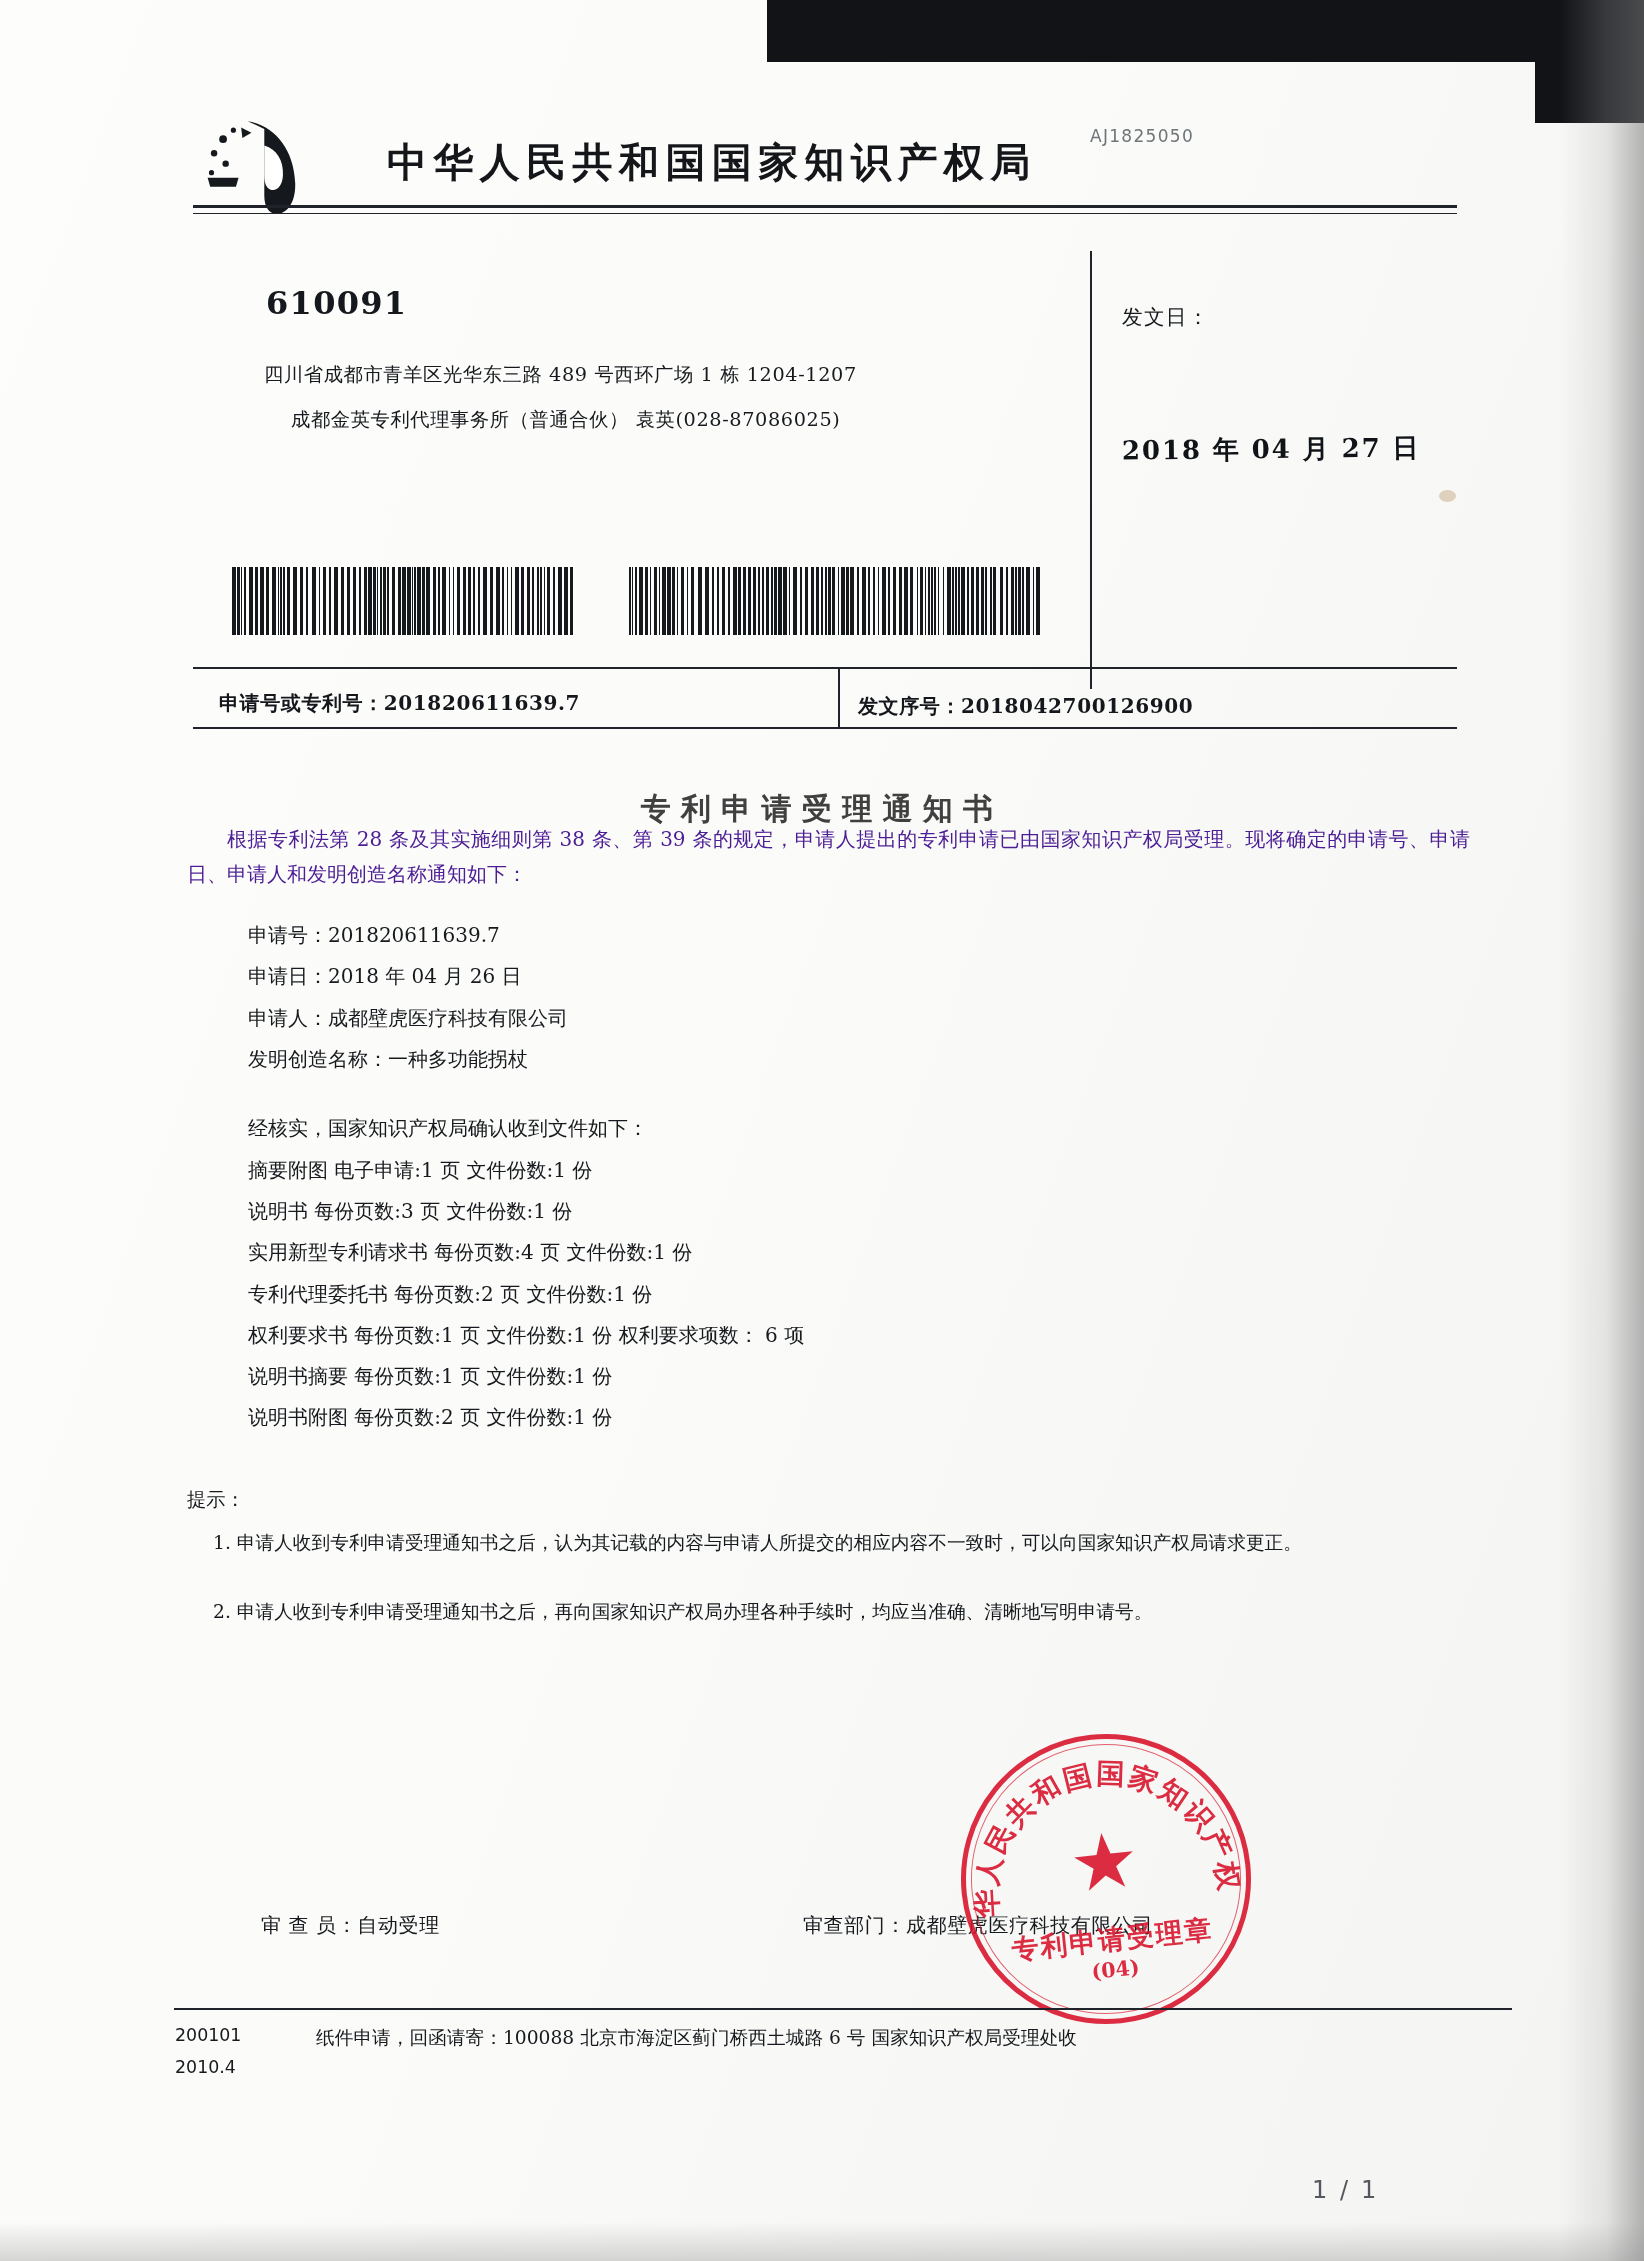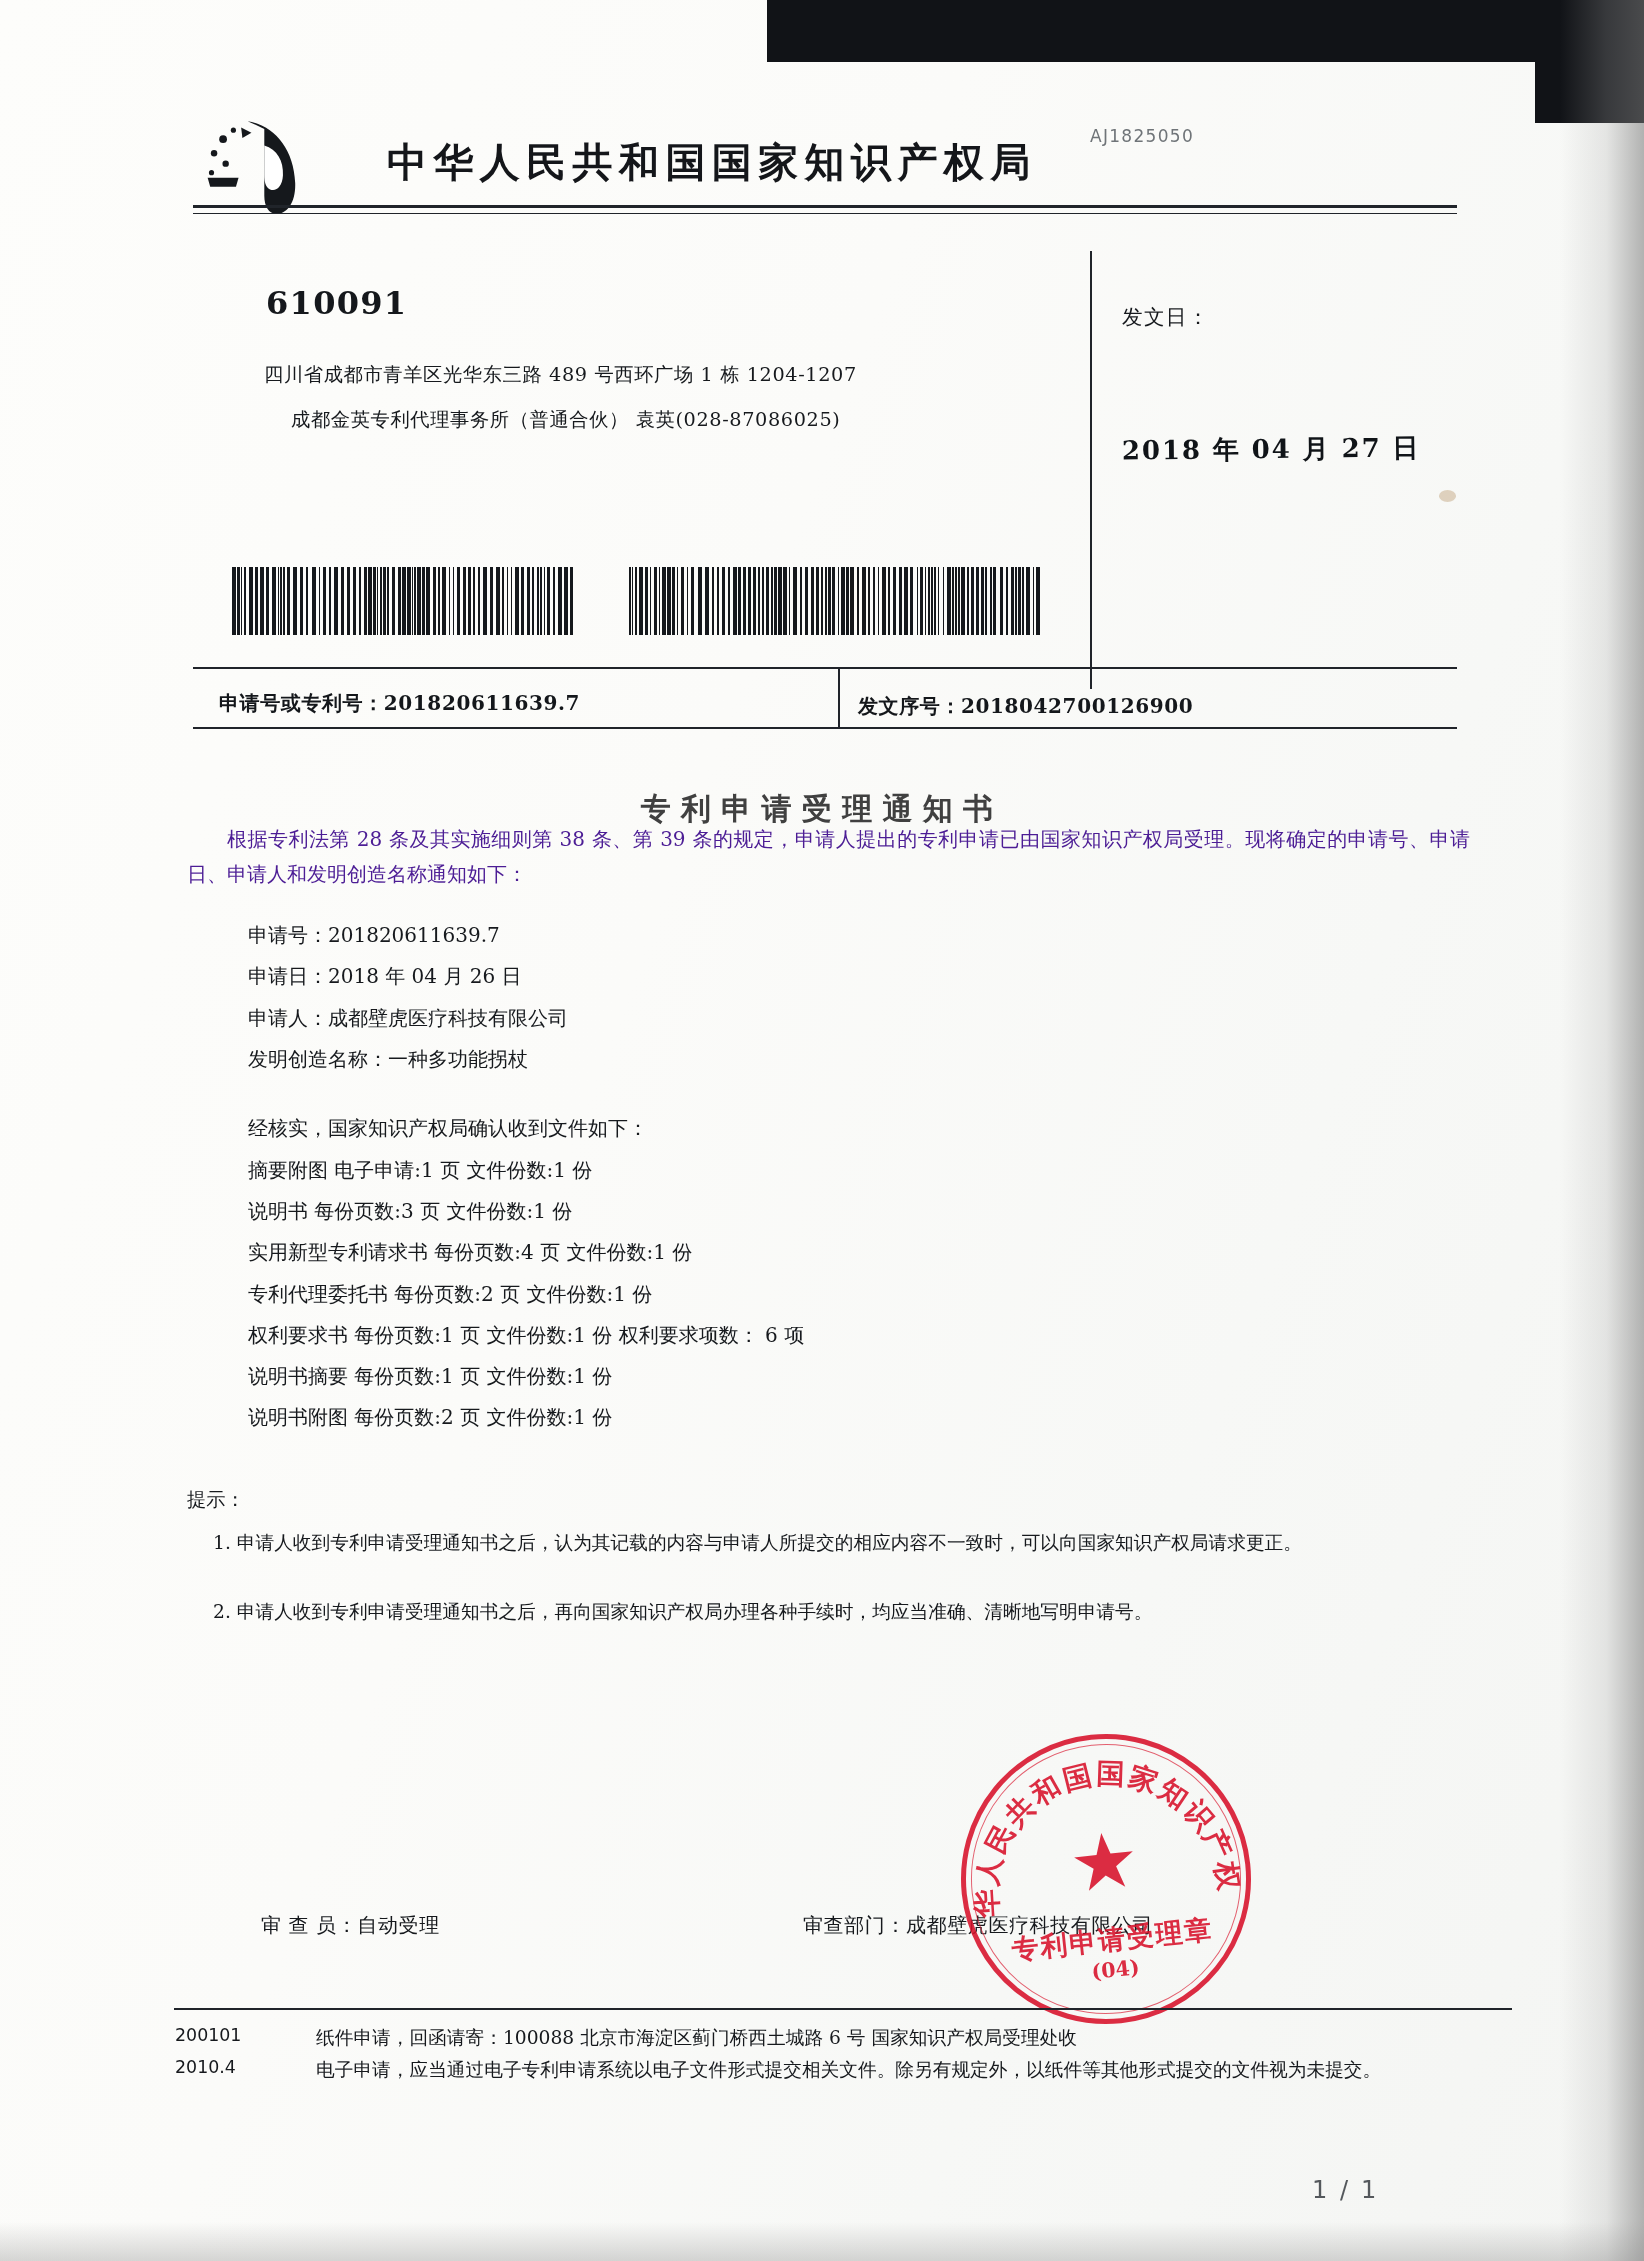--- a/index.html
+++ b/index.html
@@ -443,20 +443,19 @@
     </svg>
     <div class="seal-star">★</div>
     <div class="seal-bottom">专利申请受理章</div>
     <div class="seal-sub">(04)</div>
   </div>
 
   <div class="footer-rule"></div>
   <div class="footer-code" style="top:2025px;">200101</div>
   <div class="footer-code" style="top:2057px;">2010.4</div>
   <div class="footer-text" style="top:2022px;">纸件申请，回函请寄：100088 北京市海淀区蓟门桥西土城路 6 号  国家知识产权局受理处收</div>
-  <div class="footer-text" style="top:2054px;">电子申请，应当通过电子专利申请系统以电子文件形式提交相关文件。除另有规定外，以纸件等其他形式提交的文件视为未提交。</div>
   <div class="pageno">1 / 1</div>
 
   <div class="smudge" style="left:1439px; top:490px; width:17px; height:11.6px;"></div>
   <div class="scan-edge-right"></div>
   <div class="scan-edge-bottom"></div>
 </div>
 
 
 </body></html>

